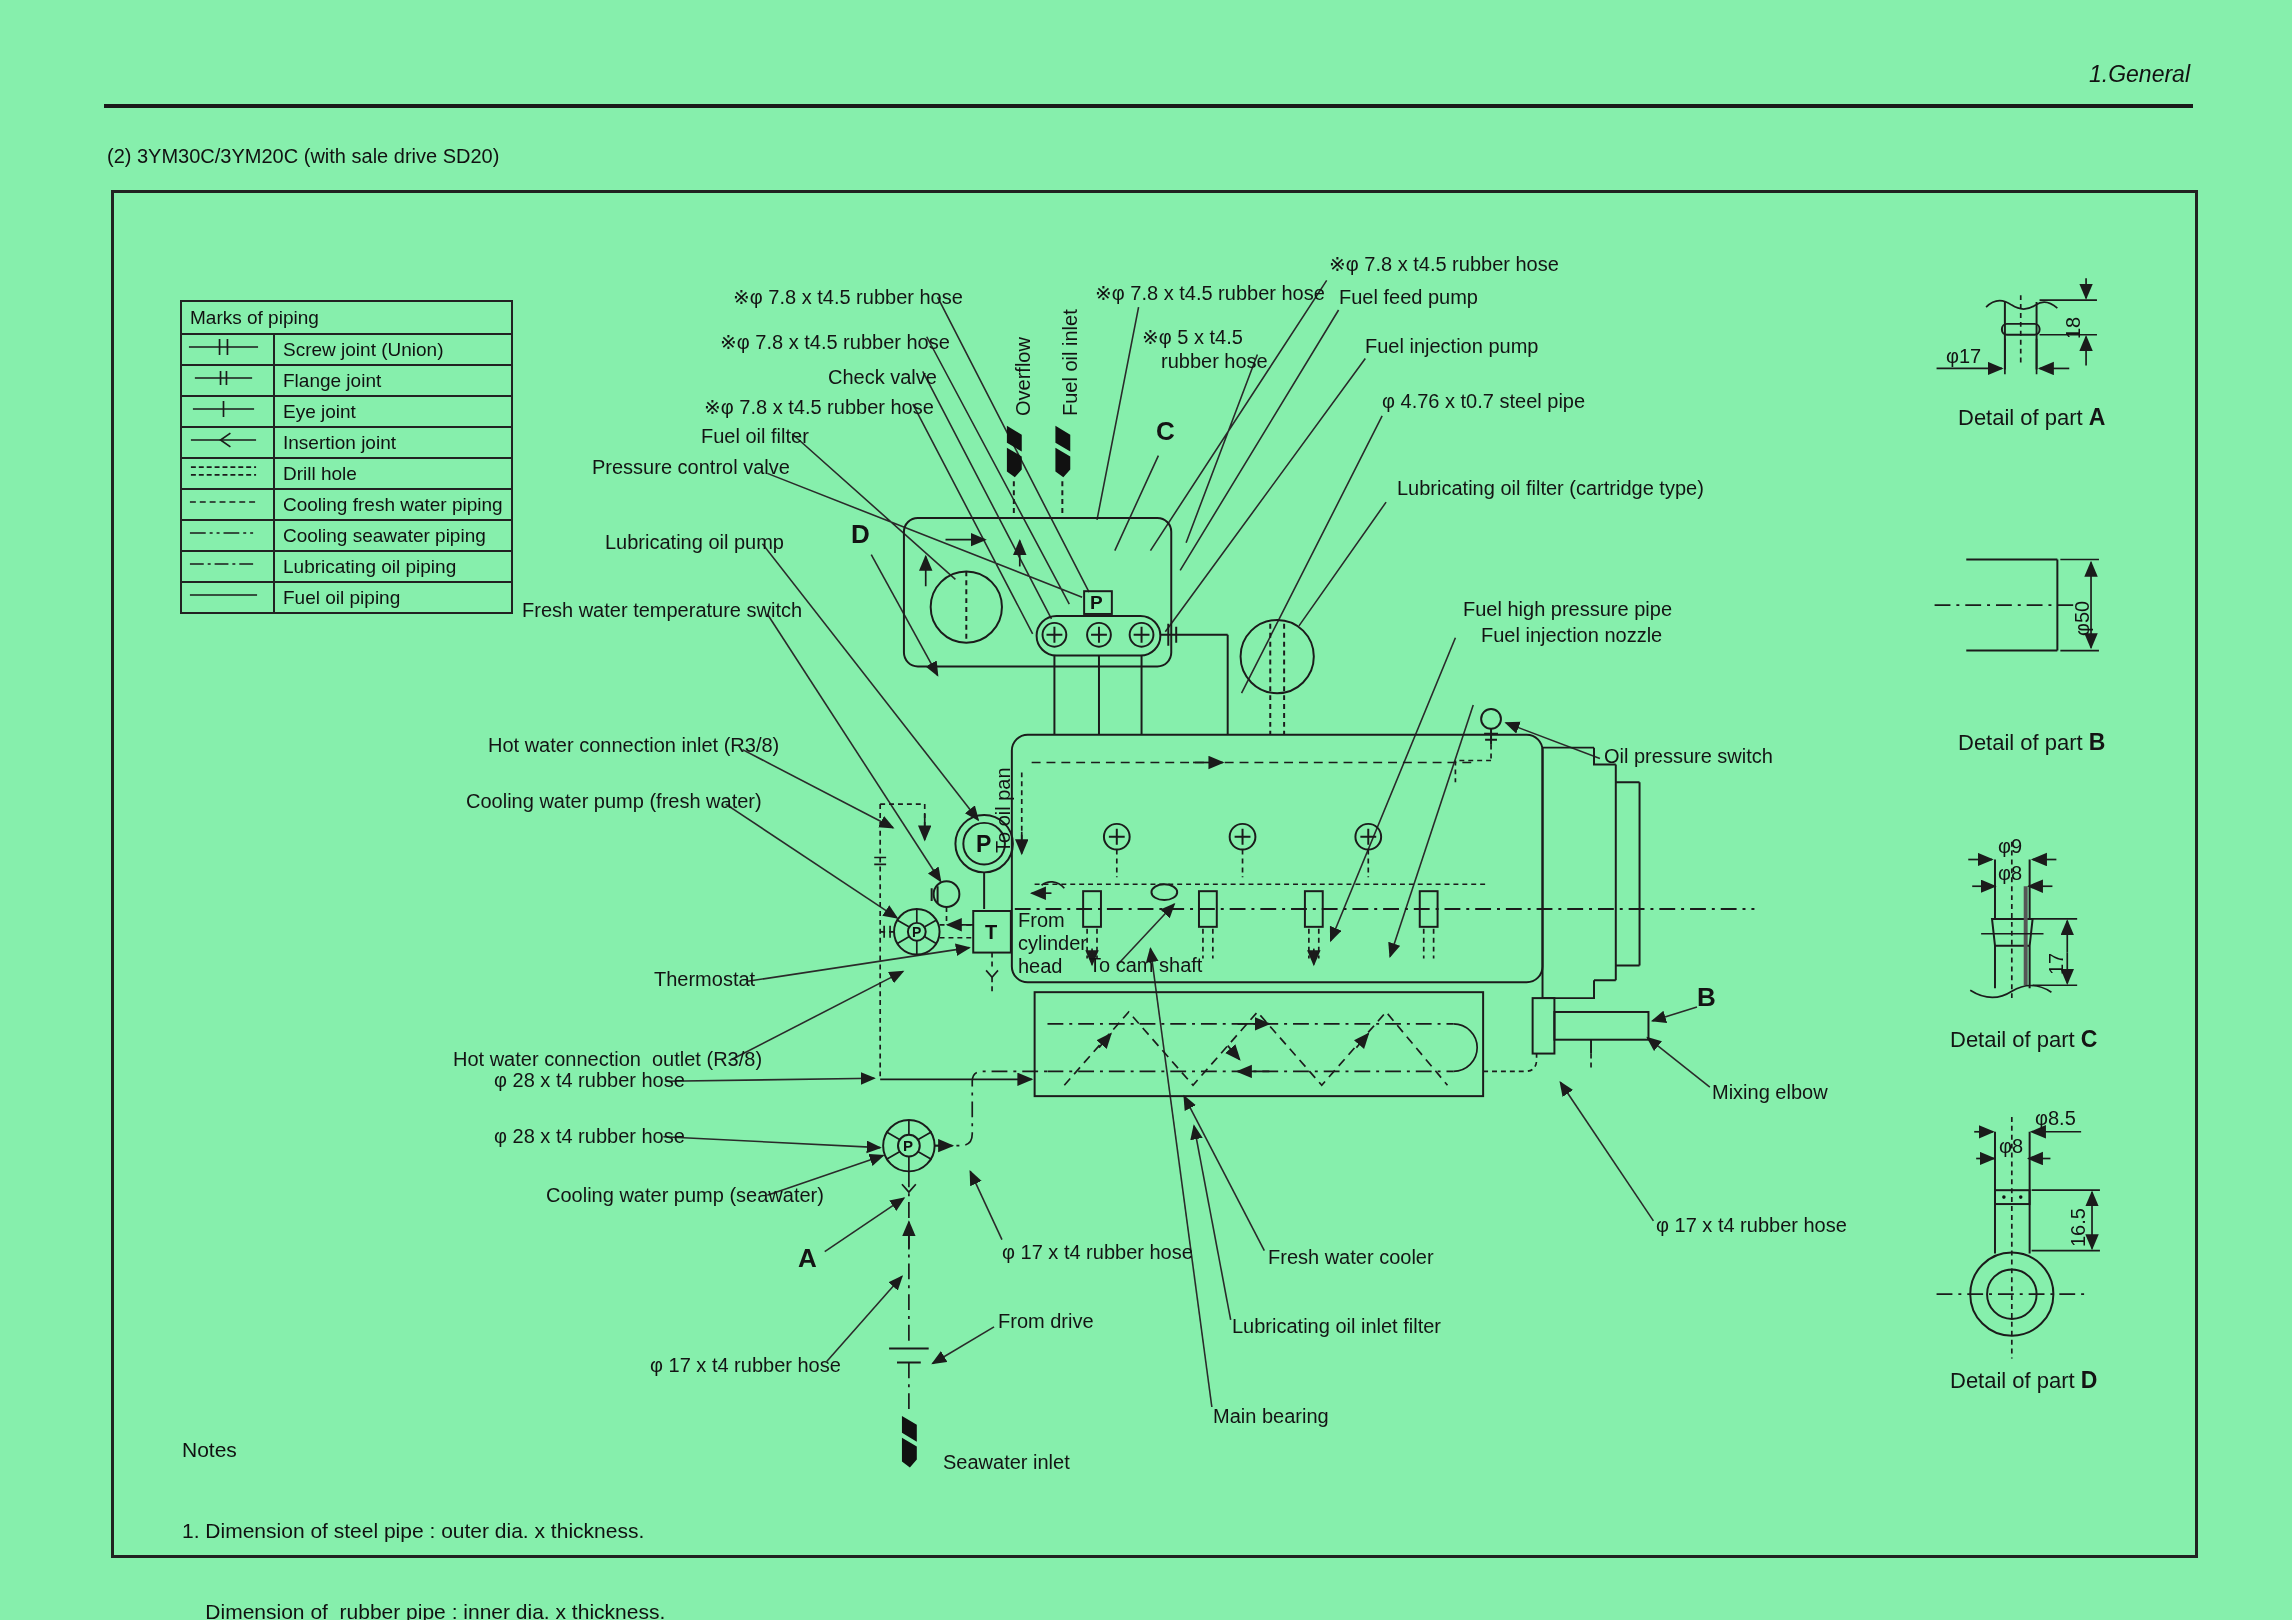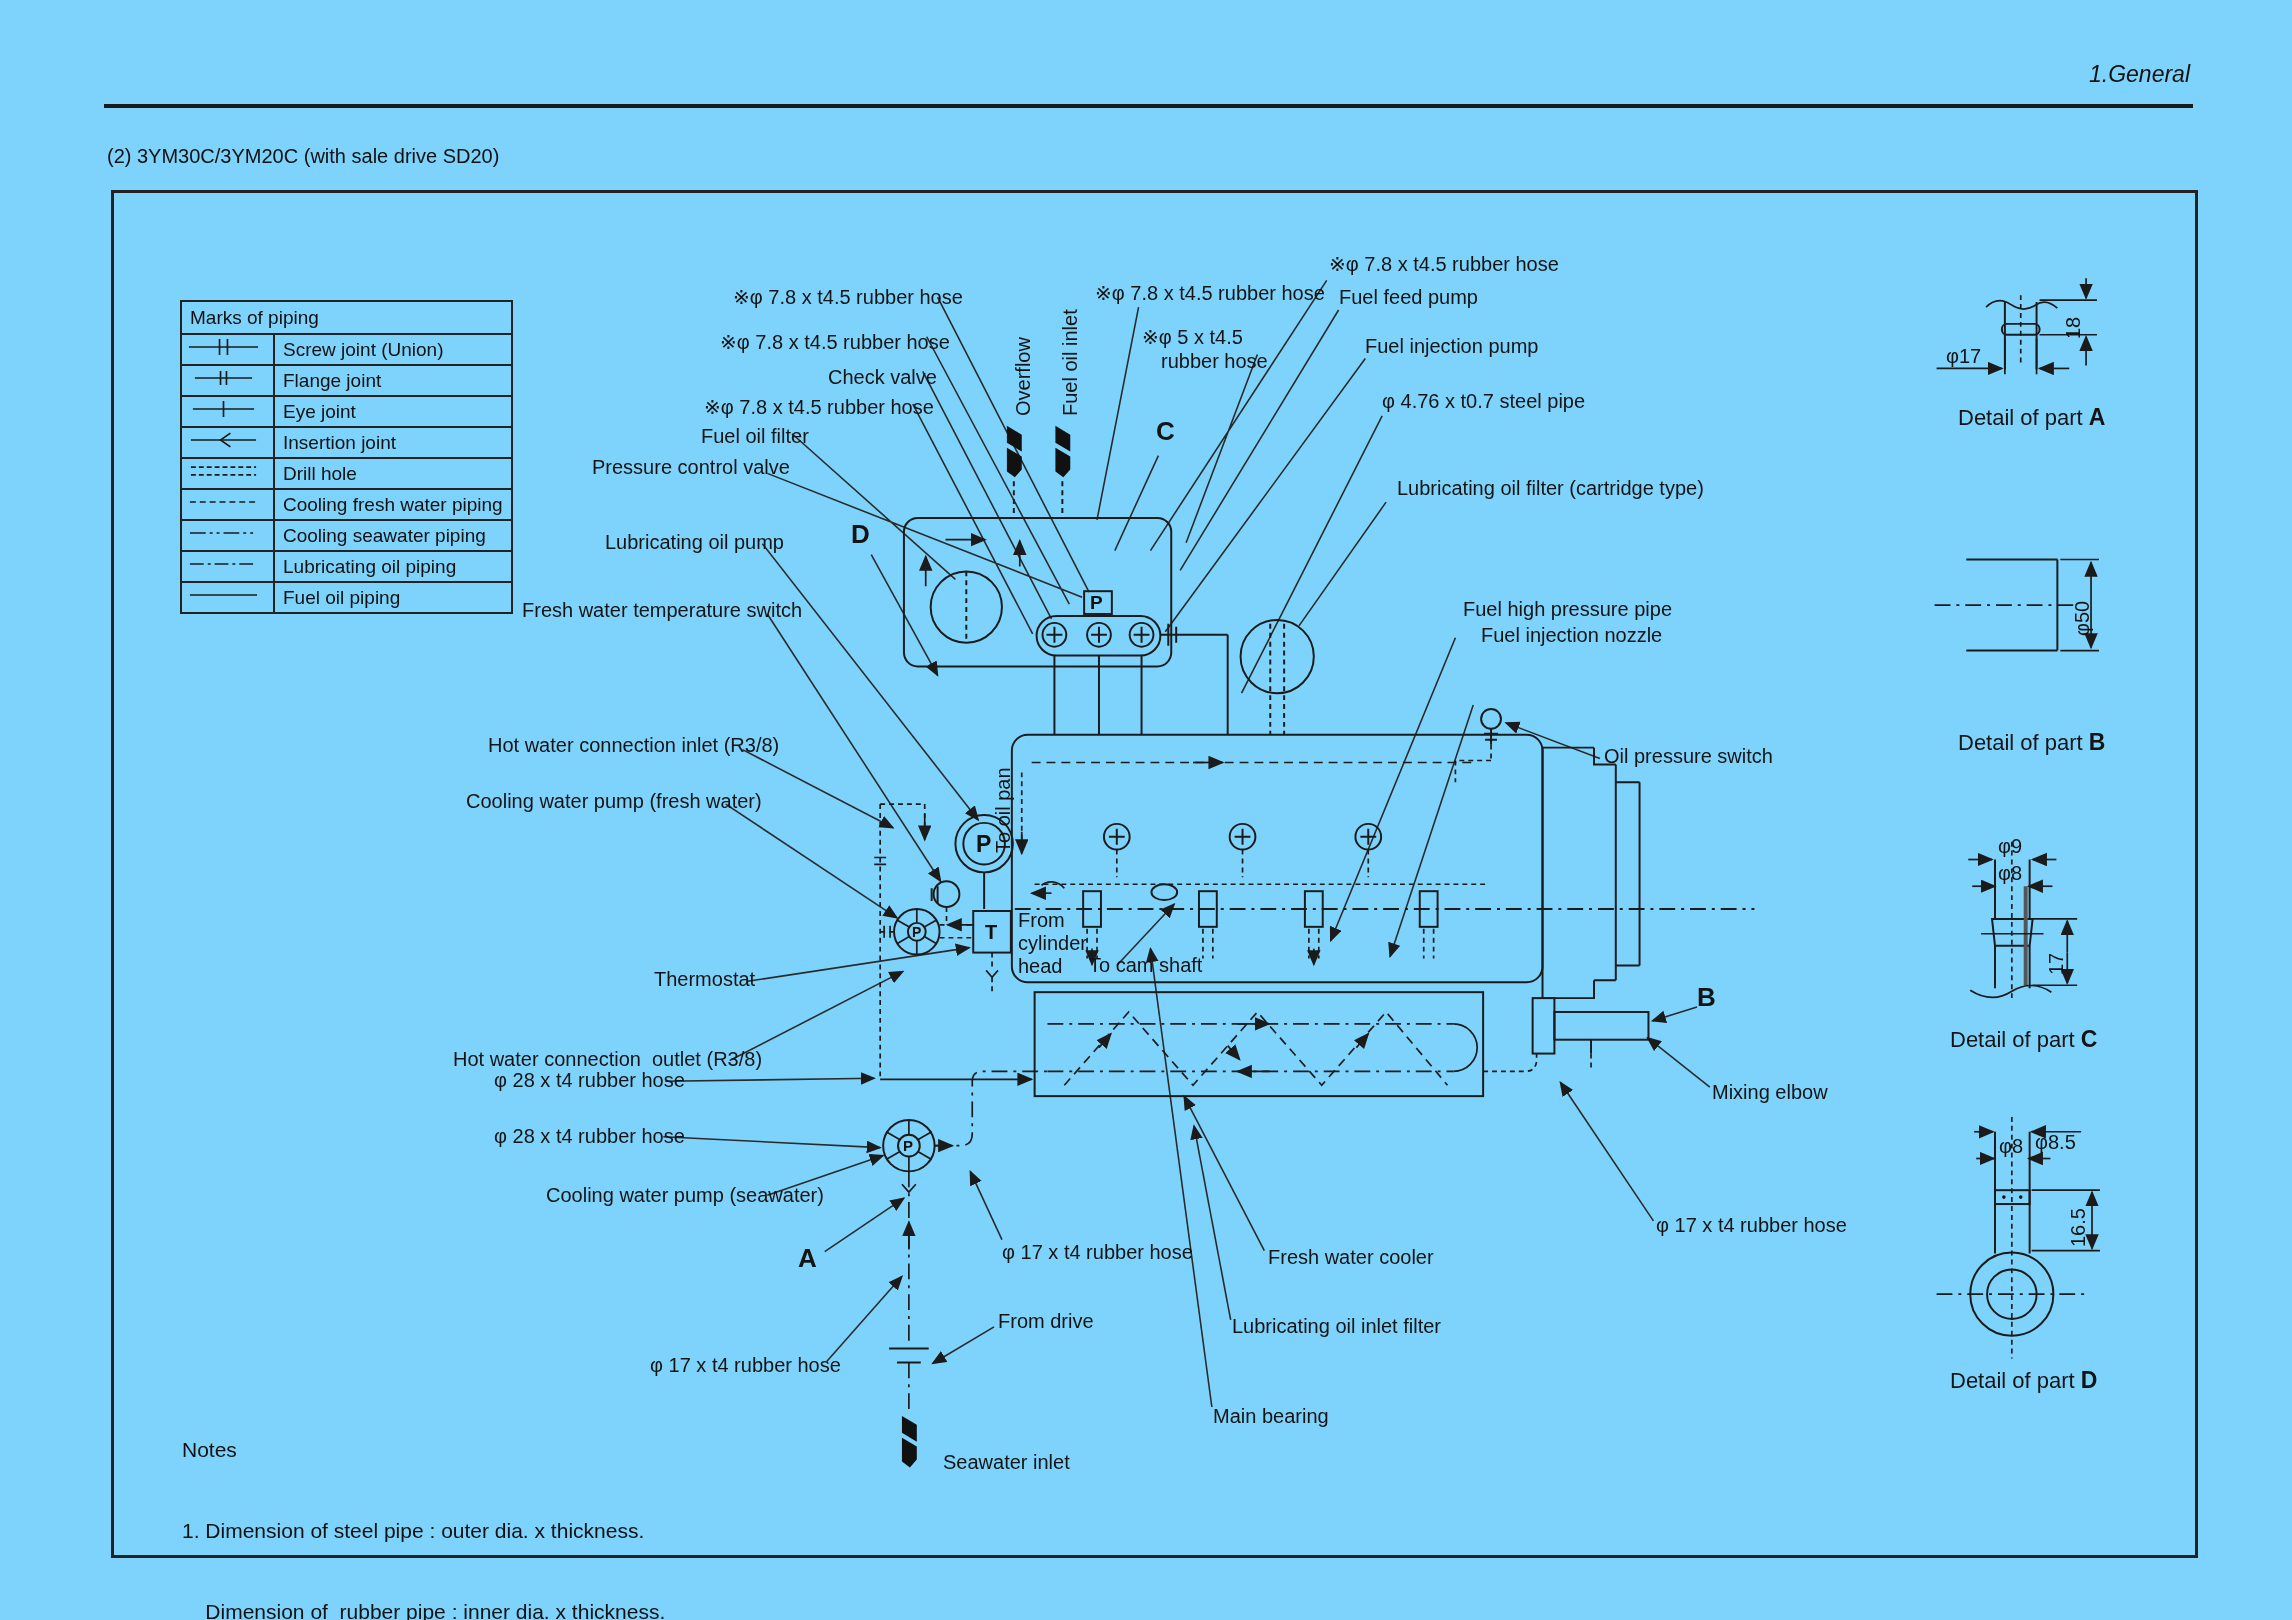--- a/index.html
+++ b/index.html
@@ -1,16 +1,16 @@
 <!DOCTYPE html>
 <html><head>
 <meta charset="utf-8">
 <style>
   html,body{margin:0;padding:0;background:#fff;}
-  #page{position:relative;width:2293px;height:1621px;background:#7dd3fc;overflow:hidden;
+  #page{position:relative;width:2293px;height:1621px;background:#86efac;overflow:hidden;
         font-family:"Liberation Sans","DejaVu Sans",sans-serif;color:#111;}
   .lbl{position:absolute;font-size:20px;line-height:23px;white-space:pre;color:#141414;}
   .vert{transform:rotate(-90deg);transform-origin:0 0;}
   .big{font-weight:bold;font-size:26px;}
   .cap{font-size:22px;}
   .cap b{font-size:23px;}
   .dim{font-size:20px;}
   .sym{position:absolute;font-weight:bold;color:#111;}
   #hdr{position:absolute;right:103px;top:61px;font-size:23px;font-style:italic;}
   #rule{position:absolute;left:104px;top:104px;width:2089px;height:4px;background:#1a1a1a;}
@@ -380,21 +380,21 @@
   <div class="lbl cap" style="left:1958px;top:698px;margin-top:33px;"><span>Detail of part </span><b>B</b></div>
   <div class="lbl cap" style="left:1950px;top:1028px;"><span>Detail of part </span><b>C</b></div>
   <div class="lbl cap" style="left:1950px;top:1369px;"><span>Detail of part </span><b>D</b></div>
 
   <div class="lbl dim" style="left:1946px;top:345px;">φ17</div>
   <div class="lbl dim vert" style="left:2062px;top:339px;">18</div>
   <div class="lbl dim vert" style="left:2071px;top:636px;">φ50</div>
   <div class="lbl dim" style="left:1998px;top:835px;">φ9</div>
   <div class="lbl dim" style="left:1998px;top:862px;">φ8</div>
   <div class="lbl dim vert" style="left:2045px;top:975px;">17</div>
-  <div class="lbl dim" style="left:2035px;top:1107px;margin-top:24px;">φ8.5</div>
+  <div class="lbl dim" style="left:2035px;top:1107px;">φ8.5</div>
   <div class="lbl dim" style="left:1999px;top:1135px;">φ8</div>
   <div class="lbl dim vert" style="left:2067px;top:1247px;">16.5</div>
 
   <div id="notes">
     <div>Notes</div>
     <div>1. Dimension of steel pipe : outer dia. x thickness.</div>
     <div>    Dimension of  rubber pipe : inner dia. x thickness.</div>
     
   </div>
 

